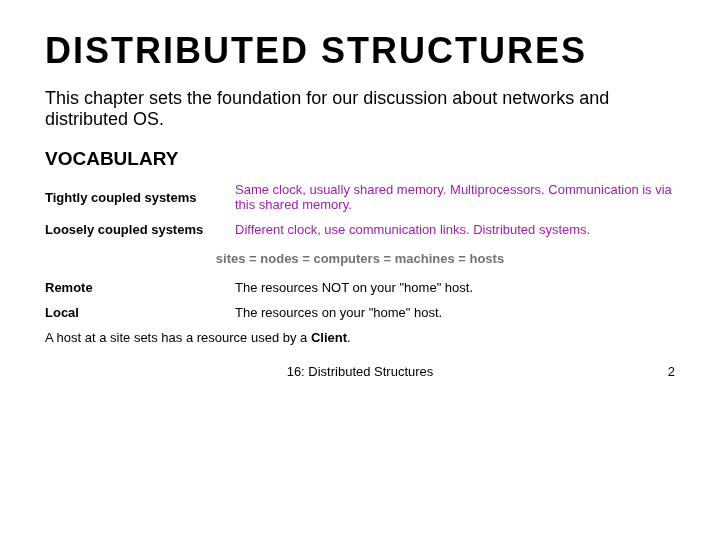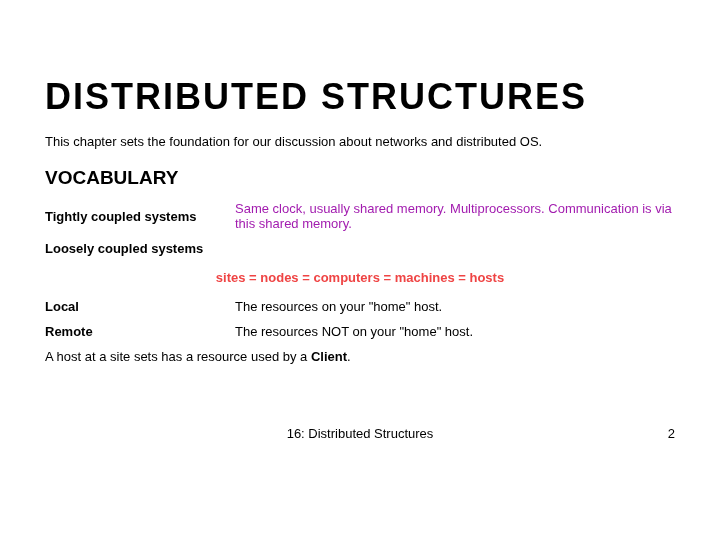--- a/index.html
+++ b/index.html
@@ -15,33 +15,32 @@
       font-family: Arial, sans-serif;
       color: #000000;
       overflow: hidden;
     }
 
     .page {
       width: 720px;
       height: 413px;
       padding: 30px 45px 20px 45px;
       position: relative;
-      margin-top: 46px;
     }
 
     .title {
       font-size: 36px;
       font-weight: bold;
       letter-spacing: 2px;
       margin-bottom: 16px;
       color: #000;
     }
 
     .subtitle {
-      font-size: 13px;
+      font-size: 18px;
       margin-bottom: 18px;
       color: #000;
     }
 
     .section-label {
       font-size: 19px;
       font-weight: bold;
       margin-bottom: 12px;
       color: #000;
     }
@@ -69,21 +68,21 @@
       font-size: 13px;
       color: #a21caf;
       flex: 1;
     }
 
     .sites-row {
       text-align: center;
       font-weight: bold;
       font-size: 13px;
       margin: 14px 0 14px 0;
-      color: #ef4444;
+      color: #737373;
     }
 
     .local-remote-table {
       width: 100%;
     }
 
     .lr-row {
       display: flex;
       margin-bottom: 10px;
       align-items: flex-start;
@@ -102,21 +101,21 @@
       color: #000;
       flex: 1;
     }
 
     .client-bold {
       font-weight: bold;
     }
 
     .footer {
       position: absolute;
-      bottom: 18px;
+      bottom: 34px;
       left: 0;
       right: 0;
       display: flex;
       justify-content: center;
       align-items: center;
       padding: 0 45px;
     }
 
     .footer-text {
       font-size: 13px;
@@ -143,33 +142,34 @@
 
   <div class="section-label">VOCABULARY</div>
 
   <div class="vocab-table">
     <div class="vocab-row">
       <div class="vocab-term">Tightly coupled systems</div>
       <div class="vocab-def">Same clock, usually shared memory. Multiprocessors. Communication is via this shared memory.</div>
     </div>
     <div class="vocab-row">
       <div class="vocab-term">Loosely coupled systems</div>
+      <div class="vocab-def">Different clock, use communication links. Distributed systems.</div>
     </div>
   </div>
 
   <div class="sites-row">sites = nodes = computers = machines = hosts</div>
 
   <div class="local-remote-table">
     <div class="lr-row">
+      <div class="lr-term">Remote</div>
+      <div class="lr-def">The  resources NOT on your "home" host.</div>
+    </div>
+    <div class="lr-row">
       <div class="lr-term">Local</div>
       <div class="lr-def">The  resources on your "home" host.</div>
-    </div>
-    <div class="lr-row">
-      <div class="lr-term">Remote</div>
-      <div class="lr-def">The  resources NOT on your "home" host.</div>
     </div>
     <div class="lr-row">
       <div class="lr-def">
         <span>A host at a site sets has a resource used by a</span>
         <span class="client-bold">Client</span><span>.</span>
       </div>
     </div>
   </div>
 
   <div class="footer">

